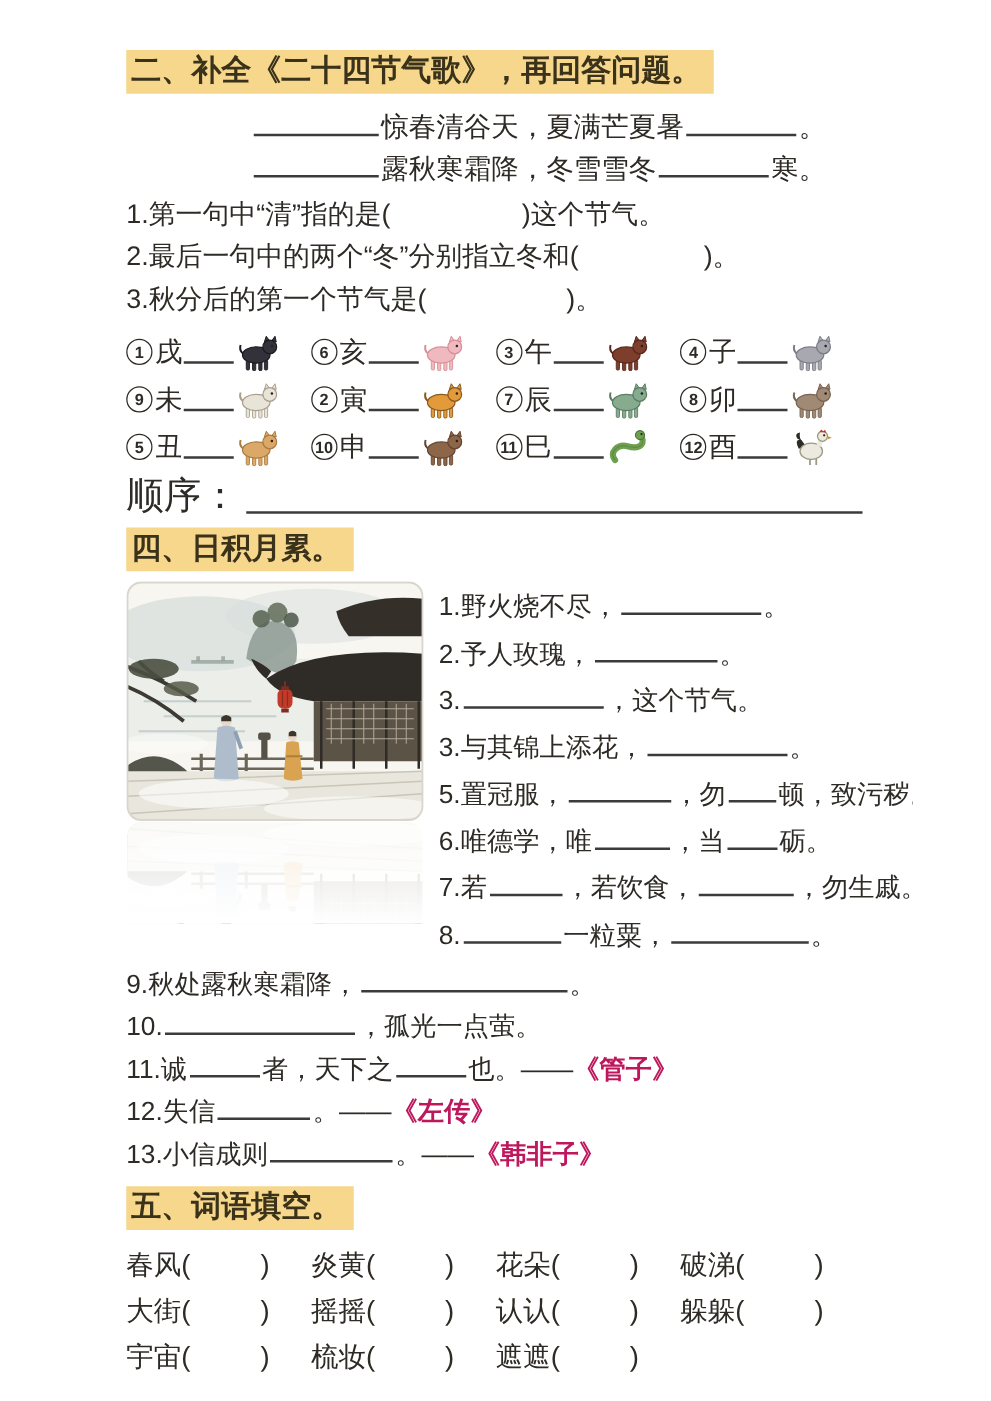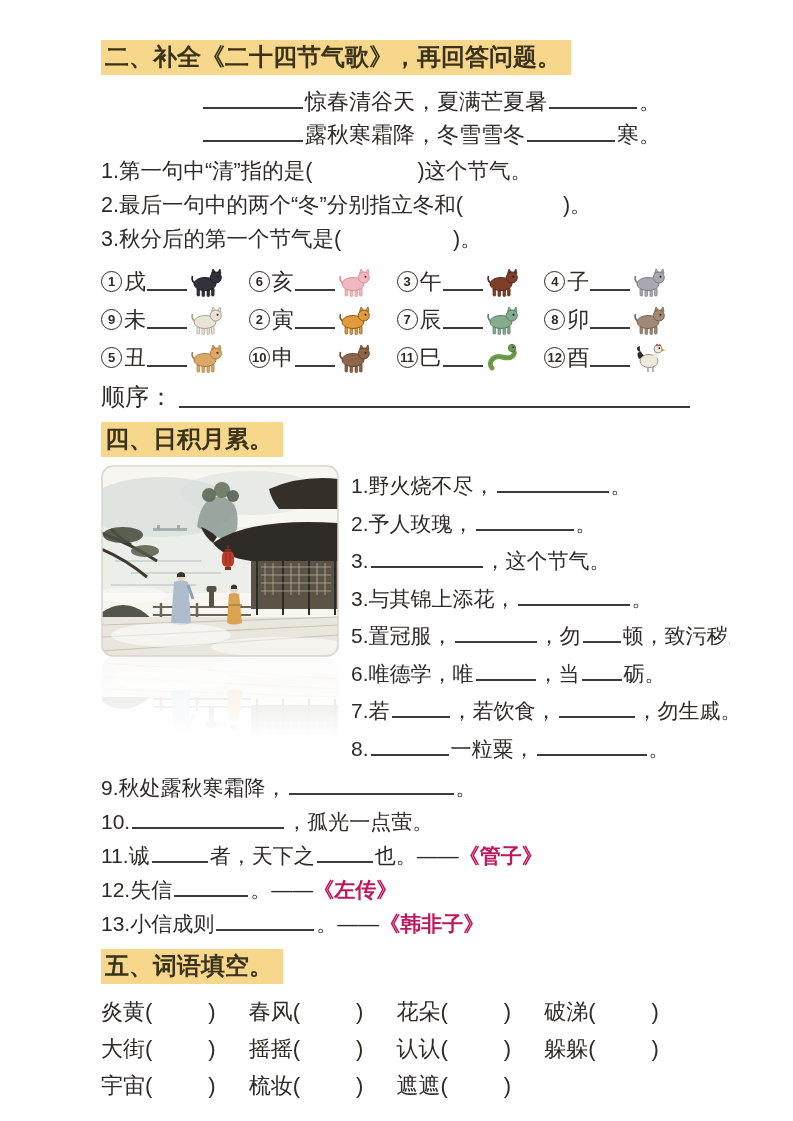--- a/index.html
+++ b/index.html
@@ -29,21 +29,21 @@
   .zodiac { display:grid; grid-template-columns:repeat(4,1fr); row-gap:3px; margin-top:7px; font-size:22px; }
   .zcell { display:flex; align-items:center; height:35px; }
   .znum {
     display:inline-flex; align-items:center; justify-content:center;
     width:21px; height:21px; border:1.6px solid #2e2b26; border-radius:50%;
     font-size:13px; font-weight:bold; margin-right:2px; flex:none;
   }
   .zbranch { margin-right:1px; }
   .zblank { display:inline-block; width:40px; border-bottom:2px solid #3b3b3b; height:0.9em; }
   .zanimal { margin-left:3px; display:inline-flex; align-items:flex-end; }
-  .order-line { display:flex; align-items:center; font-size:24px; margin:7px 0 10px 0; line-height:30px; }
+  .order-line { display:flex; align-items:flex-start; font-size:30px; margin:7px 0 10px 0; line-height:30px; }
   .order-line .blank { flex:1; margin-left:6px; }
   
   .sec4-body { display:flex; gap:12px; margin-top:8px; }
   .painting { width:238px; flex:none; }
   .acc { font-size:21px; }
   .acc-right { flex:1; line-height:37.5px; padding-top:2px; }
   .acc-full { line-height:34px; margin-top:4px; }
   
   .word-grid { display:grid; grid-template-columns:repeat(4,1fr); margin-top:9px; font-size:22px; line-height:37px; }
   .wcell { white-space:nowrap; }
@@ -395,22 +395,22 @@
       <div class="line"><span>9.秋处露秋寒霜降，</span><span class="blank" style="width: 165px;"></span><span>。</span></div>
       <div class="line"><span>10.</span><span class="blank" style="width: 152px;"></span><span>，孤光一点萤。</span></div>
       <div class="line"><span>11.诚</span><span class="blank" style="width: 56px;"></span><span>者，天下之</span><span class="blank" style="width: 56px;"></span><span>也。——</span><span class="cite">《管子》</span></div>
       <div class="line"><span>12.失信</span><span class="blank" style="width: 74px;"></span><span>。——</span><span class="cite">《左传》</span></div>
       <div class="line"><span>13.小信成则</span><span class="blank" style="width: 98px;"></span><span>。——</span><span class="cite">《韩非子》</span></div>
     </div>
 
   <div class="sec-gap"></div>
   <div class="hl">五、词语填空。</div>
   <div class="word-grid" id="word-grid">
+      <div class="wcell"><span>春风</span><span>(</span><span class="wgap"></span><span>)</span></div>
       <div class="wcell"><span>炎黄</span><span>(</span><span class="wgap"></span><span>)</span></div>
-      <div class="wcell"><span>春风</span><span>(</span><span class="wgap"></span><span>)</span></div>
       <div class="wcell"><span>花朵</span><span>(</span><span class="wgap"></span><span>)</span></div>
       <div class="wcell"><span>破涕</span><span>(</span><span class="wgap"></span><span>)</span></div>
       <div class="wcell"><span>大街</span><span>(</span><span class="wgap"></span><span>)</span></div>
       <div class="wcell"><span>摇摇</span><span>(</span><span class="wgap"></span><span>)</span></div>
       <div class="wcell"><span>认认</span><span>(</span><span class="wgap"></span><span>)</span></div>
       <div class="wcell"><span>躲躲</span><span>(</span><span class="wgap"></span><span>)</span></div>
       <div class="wcell"><span>宇宙</span><span>(</span><span class="wgap"></span><span>)</span></div>
       <div class="wcell"><span>梳妆</span><span>(</span><span class="wgap"></span><span>)</span></div>
       <div class="wcell"><span>遮遮</span><span>(</span><span class="wgap"></span><span>)</span></div>
     </div>

